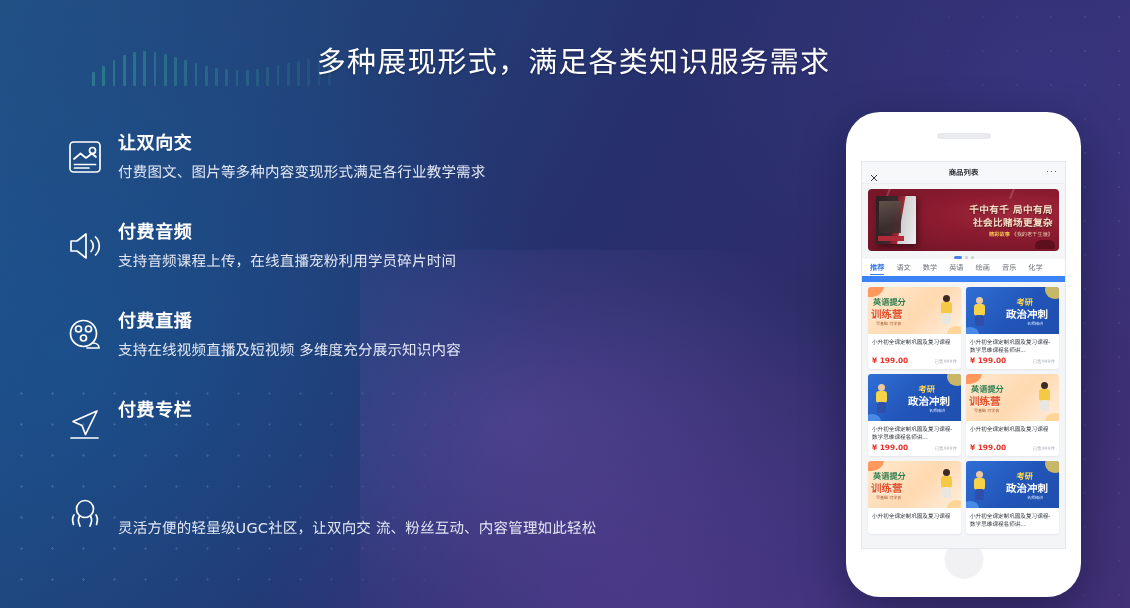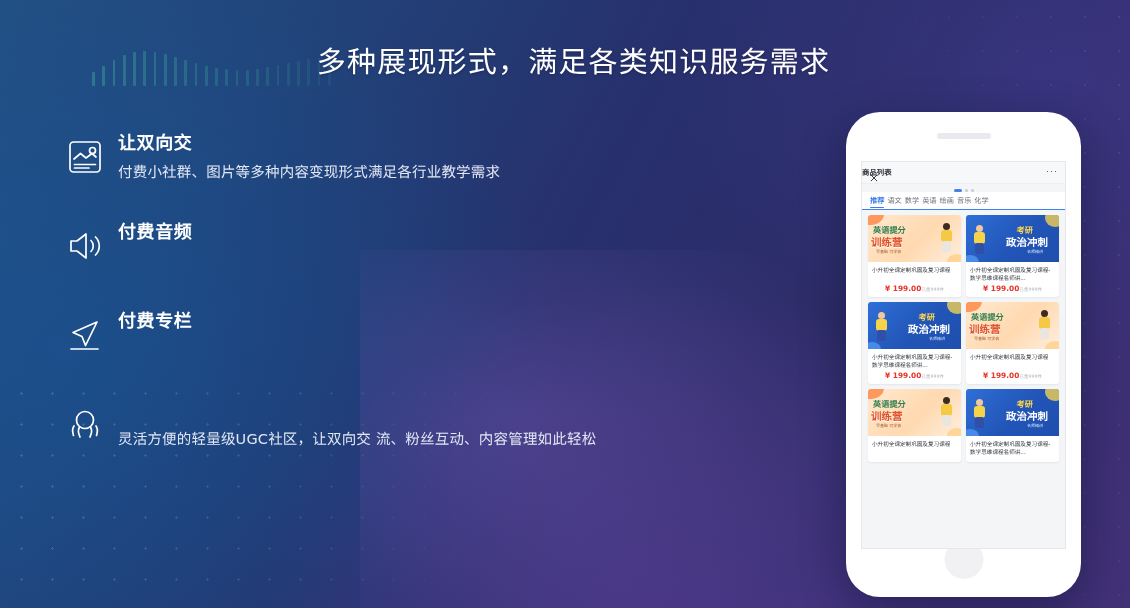--- a/index.html
+++ b/index.html
@@ -80,21 +80,21 @@
   }
   .speaker{position:absolute;left:50%;top:21px;transform:translateX(-50%);width:54px;height:6px;border-radius:3px;background:#e9eaee;}
   .home{position:absolute;left:50%;bottom:18px;transform:translateX(-50%);width:39px;height:39px;border-radius:50%;background:#f1f1f4;}
   .screen{
     position:absolute;left:15px;top:49px;width:205px;height:388px;
     background:#f4f5f7;overflow:hidden;border:1px solid #e6e7ec;box-sizing:border-box;
   }
   
   .navbar{height:21px;background:#f7f8fa;border-bottom:1px solid #eceef1;position:relative;}
   .navbar .nb-title{
-    position:absolute;left:0;right:0;top:4px;text-align:left;font-size:7.4px;font-weight:bold;color:#2b2f36;
+    position:absolute;left:0;right:0;top:4px;text-align:center;font-size:7.4px;font-weight:bold;color:#2b2f36;
     font-family:"DejaVu Sans","Liberation Sans",sans-serif;
   }
   .navbar .nb-close{position:absolute;left:8px;top:6px;width:8px;height:8px;color:#2b2f36;}
   .navbar .nb-more{position:absolute;right:7px;top:5px;font-size:9px;color:#40454d;letter-spacing:1px;line-height:9px;}
 
   
   .banner{
     margin:5px 6px 0 6px;height:62px;border-radius:4px;overflow:hidden;position:relative;
     background:
       radial-gradient(ellipse at 78% 40%, #a3283c 0%, #8c1b30 40%, #6e1426 100%);
@@ -123,21 +123,21 @@
   }
   .banner .bl3 b{color:#f0b84e;}
   .banner .mouse{position:absolute;right:4px;bottom:2px;width:20px;height:9px;border-radius:9px 9px 4px 4px;background:#5d0f1d;}
   .banner .strk{position:absolute;width:1.5px;height:22px;background:rgba(255,255,255,.18);transform:rotate(22deg);}
 
   .dots{display:flex;justify-content:center;gap:3px;margin-top:4px;height:4px;align-items:center;}
   .dots i{width:3px;height:3px;border-radius:2px;background:#c9ccd3;display:block;}
   .dots i.on{width:8px;background:#4a80e8;}
 
   
-  .tabs{display:flex;align-items:center;gap:3px;padding:3px 0 4px 8px;background:#fff;border-bottom:1px solid #3b82f6;overflow:hidden;}
+  .tabs{display:flex;align-items:center;gap:12px;padding:3px 0 4px 8px;background:#fff;border-bottom:6px solid #3b82f6;overflow:hidden;}
   .tabs span{font-size:7.2px;color:#6a7078;white-space:nowrap;font-family:"DejaVu Sans","Liberation Sans",sans-serif;}
   .tabs span.on{color:#3f7ce8;font-weight:bold;position:relative;}
   .tabs span.on::after{content:"";position:absolute;left:0;right:0;bottom:-3px;height:1.5px;background:#3f7ce8;border-radius:1px;}
 
   
   .grid{padding:5px 6px;display:grid;grid-template-columns:1fr 1fr;gap:5px;}
   .card{background:#fff;border-radius:3px;overflow:hidden;box-shadow:0 1px 2px rgba(30,40,70,.07);}
   .thumb{height:47px;position:relative;overflow:hidden;}
   .thumb.eng{background:linear-gradient(135deg,#ffe9cf 0%,#ffd9b0 55%,#ffeedd 100%);}
   .thumb.kao{background:linear-gradient(135deg,#2f6fd6 0%,#2255b8 55%,#1f4fae 100%);}
@@ -163,21 +163,21 @@
   .thumb.eng .head{background:#3d2b22;} .thumb.eng .body{background:#f6c945;} .thumb.eng .leg{background:#e9e6e0;}
   .thumb.kao .head{background:#f0c89d;} .thumb.kao .body{background:#f7d34a;} .thumb.kao .leg{background:#2f4fa8;}
   .blob{position:absolute;border-radius:50%;opacity:.55;}
   .thumb.eng .b1{left:-6px;top:-8px;width:22px;height:18px;background:#ff8a4a;border-radius:0 0 60% 30%;opacity:.85;}
   .thumb.eng .b2{right:-6px;bottom:-8px;width:20px;height:16px;background:#ffc266;}
   .thumb.kao .b1{right:-6px;top:-6px;width:20px;height:18px;background:#ffd84d;opacity:.75;}
   .thumb.kao .b2{left:-5px;bottom:-7px;width:18px;height:14px;background:#5fa8ff;opacity:.6;}
 
   .ctitle{font-size:5.6px;line-height:8px;color:#33383f;padding:4px 4px 2px 4px;height:16px;overflow:hidden;
     font-family:"DejaVu Sans","Liberation Sans",sans-serif;}
-  .crow{display:flex;align-items:baseline;justify-content:center;padding:0 4px 4px 4px;}
+  .crow{display:flex;align-items:baseline;justify-content:space-between;padding:0 4px 4px 4px;}
   .cprice{font-size:7.4px;font-weight:bold;color:#e8342a;font-family:"DejaVu Sans","Liberation Sans",sans-serif;}
   .csold{font-size:4.6px;color:#adb2bb;font-family:"DejaVu Sans","Liberation Sans",sans-serif;}
 </style>
 </head>
 <body>
 
 <div class="stage">
 
   <div class="sheen"></div>
   <div class="sheen2"></div>
@@ -219,34 +219,48 @@
       <span class="ico">
         <svg viewBox="0 0 46 46" fill="none" stroke="#ffffff" stroke-width="1.7" stroke-linecap="round" stroke-linejoin="round">
           <rect x="8" y="8" width="30" height="30" rx="3.5"></rect>
           <circle cx="30.5" cy="16.5" r="3"></circle>
           <path d="M12 25 L18.5 19.5 L24 24 L30 19.5 L34 23"></path>
           <path d="M12.5 30.5 H33.5"></path>
           <path d="M12.5 34 H27"></path>
         </svg>
       </span>
       <div class="ftitle">让双向交</div>
-      <div class="fdesc">付费小社群、图片等多种内容变现形式满足各行业教学需求</div>
+      <div class="fdesc">付费图文、图片等多种内容变现形式满足各行业教学需求</div>
     </div>
 
     <div class="feat">
       <span class="ico">
         <svg viewBox="0 0 46 46" fill="none" stroke="#ffffff" stroke-width="1.7" stroke-linecap="round" stroke-linejoin="round">
           <path d="M9 18 H15 L24 11 V35 L15 28 H9 Z"></path>
           <path d="M29 17.5 C32 20.5 32 25.5 29 28.5"></path>
           <path d="M33.5 14 C38.5 19 38.5 27 33.5 32"></path>
         </svg>
       </span>
       <div class="ftitle">付费音频</div>
-    </div>
-
+      <div class="fdesc">支持音频课程上传，在线直播宠粉利用学员碎片时间</div>
+    </div>
+
+    <div class="feat">
+      <span class="ico">
+        <svg viewBox="0 0 46 46" fill="none" stroke="#ffffff" stroke-width="1.7" stroke-linecap="round" stroke-linejoin="round">
+          <circle cx="21.5" cy="21.5" r="13"></circle>
+          <circle cx="16.5" cy="17" r="3"></circle>
+          <circle cx="26.5" cy="17" r="3"></circle>
+          <circle cx="21.5" cy="26" r="3"></circle>
+          <path d="M31 31 C35 31 37 33.5 37 36 H25"></path>
+        </svg>
+      </span>
+      <div class="ftitle">付费直播</div>
+      <div class="fdesc">支持在线视频直播及短视频 多维度充分展示知识内容</div>
+    </div>
 
     <div class="feat">
       <span class="ico">
         <svg viewBox="0 0 46 46" fill="none" stroke="#ffffff" stroke-width="1.7" stroke-linecap="round" stroke-linejoin="round">
           <path d="M35 10 L11 20.5 L20 24.5 L23.5 33.5 Z"></path>
           <path d="M9 37 H36"></path>
         </svg>
       </span>
       <div class="ftitle">付费专栏</div>
     </div>
@@ -275,20 +289,29 @@
       <div class="navbar">
         <span class="nb-close">
           <svg viewBox="0 0 10 10" fill="none" stroke="#2b2f36" stroke-width="1.2" stroke-linecap="round">
             <path d="M1.5 1.5 L8.5 8.5 M8.5 1.5 L1.5 8.5"></path>
           </svg>
         </span>
         <div class="nb-title">商品列表</div>
         <div class="nb-more">···</div>
       </div>
 
+      <div class="banner">
+        <span class="strk" style="left:18px;top:-4px;"></span>
+        <span class="strk" style="right:46px;top:-6px;height:16px;"></span>
+        <span class="bk"></span>
+        <div class="bl1">千中有千 局中有局</div>
+        <div class="bl2">社会比赌场更复杂</div>
+        <div class="bl3"><b>精彩故事</b> <span>《我的老千生涯》</span></div>
+        <span class="mouse"></span>
+      </div>
 
       <div class="dots" id="cdots">
           <i class="on"></i>
           <i></i>
           <i></i>
         </div>
 
       <div class="tabs" id="tabs">
           <span class="on">推荐</span>
           <span>语文</span>

